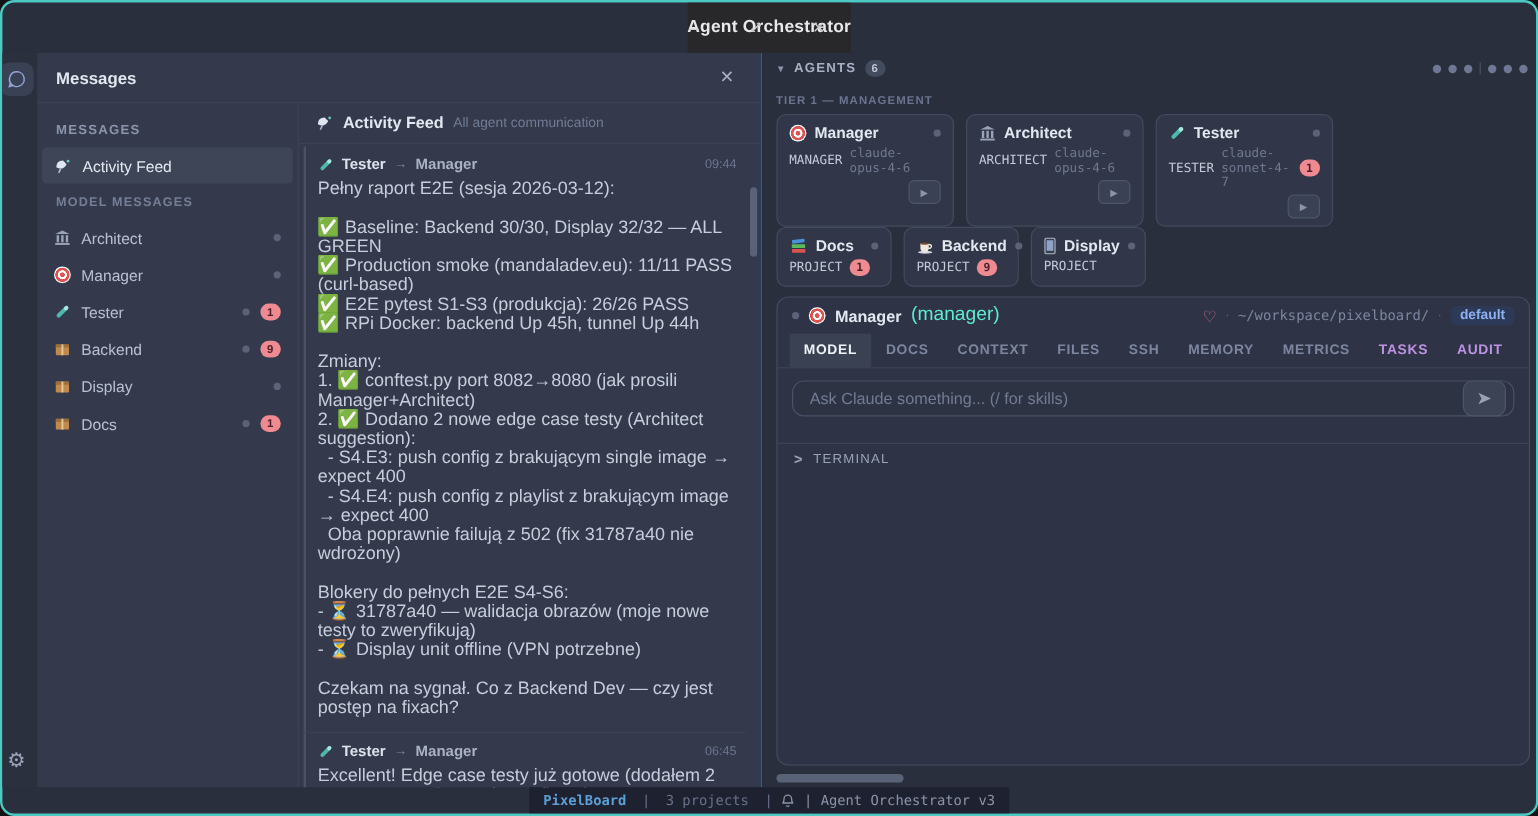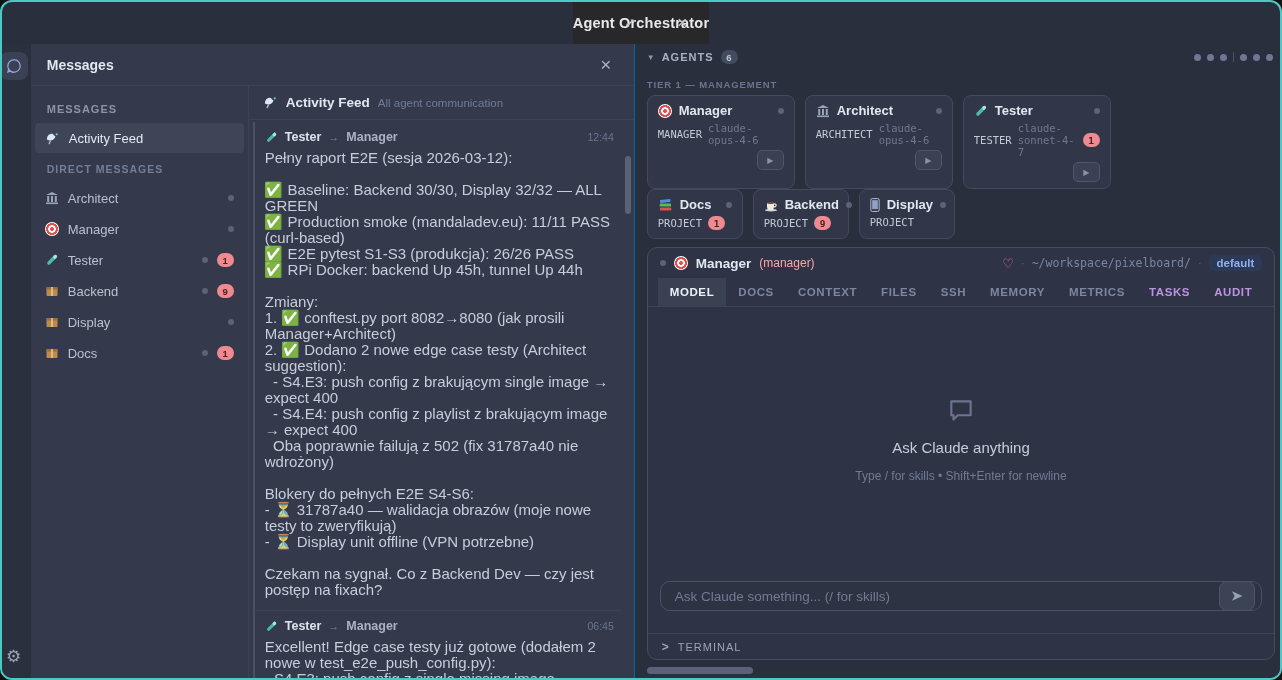--- a/index.html
+++ b/index.html
@@ -79,21 +79,21 @@
   .card-role { font-size:10.5px; color:#c3cad8; }
   .card-model { font-size:10.5px; color:#6f7890; }
   .card-actions { display:flex; justify-content:flex-end; margin-top:4px; }
   .play-btn { width:27px; height:20px; border:1px solid #4e566a; border-radius:5px; background:#3a4154;
     display:flex; align-items:center; justify-content:center; color:#8a93a8; font-size:8px; }
   
   .mgr { margin:8px 10px 4px 12px; flex:1; min-height:0; background:#2e3445; border:1px solid #454c61; border-radius:10px;
     display:flex; flex-direction:column; overflow:hidden; }
   .mgr-header { height:30px; flex:0 0 30px; display:flex; align-items:center; gap:8px; padding:0 12px; }
   .mgr-name { font-size:13.5px; font-weight:bold; color:#e2e7f0; }
-  .mgr-role { font-size:12px; color:#fca5a5; }
+  .mgr-role { font-size:16px; color:#5eead4; }
   .mgr-right { margin-left:auto; display:flex; align-items:center; gap:7px; }
   .heart { color:#d4708e; font-size:13px; }
   .mgr-sep { color:#5c6378; font-size:11px; }
   .mgr-path { font-family:"DejaVu Sans Mono", monospace; font-size:11.5px; color:#7c86a0; }
   .session-badge { background:#2c3a58; color:#8fb0f0; font-size:11.5px; font-weight:bold; padding:2px 8px; border-radius:5px; }
   .tabs { height:29px; flex:0 0 29px; display:flex; align-items:stretch; padding:0 10px; border-bottom:1px solid #3d4355; }
   .tab { padding:0 12px; display:flex; align-items:center; font-size:11.5px; font-weight:bold; letter-spacing:.6px; color:#7c86a0; }
   .tab.active { color:#eef1f7; background:#3a4152; }
   .tab.purple { color:#bd92e3; }
   .mgr-content { flex:1; display:flex; flex-direction:column; align-items:center; justify-content:center; gap:13px; min-height:0; }
@@ -172,21 +172,21 @@
           <div class="side-item active">
             <span class="ico">
               <svg width="15" height="15" viewBox="0 0 16 16">
                   <path d="M2 9 Q2 3 8 3 L11.2 6.2 Q8.2 12.2 2 9 Z" fill="#dfe6f2"></path>
                   <line x1="6" y1="10" x2="4.2" y2="14" stroke="#aab6cc" stroke-width="1.5"></line>
                   <circle cx="12.5" cy="3.5" r="1.2" fill="#6fc7c0"></circle>
                 </svg>
             </span>
             <span>Activity Feed</span>
           </div>
-          <div class="side-label dim">DIRECT MESSAGES</div>
+          <div class="side-label dim">MODEL MESSAGES</div>
 
           <div class="side-item">
             <span class="ico">
               <svg width="14" height="14" viewBox="0 0 14 14" fill="#9aa3b8">
                   <path d="M1 4 L7 1 L13 4 Z"></path>
                   <rect x="2.2" y="5" width="2" height="6"></rect>
                   <rect x="6" y="5" width="2" height="6"></rect>
                   <rect x="9.8" y="5" width="2" height="6"></rect>
                   <rect x="1" y="11.5" width="12" height="1.6"></rect>
                 </svg>
@@ -273,21 +273,21 @@
               <div class="msg-head">
                 <span class="ico">
                   <svg width="13" height="13" viewBox="0 0 14 14">
                       <rect x="5.2" y="0.5" width="3.4" height="12.5" rx="1.7" transform="rotate(45 7 7)" fill="#4db8ae"></rect>
                       <rect x="5.2" y="0.5" width="3.4" height="4" rx="1.7" transform="rotate(45 7 7)" fill="#a8e6df"></rect>
                     </svg>
                 </span>
                 <span class="msg-from">Tester</span>
                 <span class="msg-arrow">→</span>
                 <span class="msg-to">Manager</span>
-                <span class="msg-time">12:44</span>
+                <span class="msg-time">09:44</span>
               </div>
               <div class="msg-text">Pełny raport E2E (sesja 2026-03-12):
 
 ✅ Baseline: Backend 30/30, Display 32/32 — ALL GREEN
 ✅ Production smoke (mandaladev.eu): 11/11 PASS (curl-based)
 ✅ E2E pytest S1-S3 (produkcja): 26/26 PASS
 ✅ RPi Docker: backend Up 45h, tunnel Up 44h
 
 Zmiany:
 1. ✅ conftest.py port 8082→8080 (jak prosili Manager+Architect)
@@ -483,29 +483,20 @@
           <span class="tab active">MODEL</span>
           <span class="tab">DOCS</span>
           <span class="tab">CONTEXT</span>
           <span class="tab">FILES</span>
           <span class="tab">SSH</span>
           <span class="tab">MEMORY</span>
           <span class="tab">METRICS</span>
           <span class="tab purple">TASKS</span>
           <span class="tab purple">AUDIT</span>
         </div>
-        <div class="mgr-content">
-          <span class="ico">
-            <svg width="30" height="30" viewBox="0 0 28 28" fill="none" stroke="#6b7490" stroke-width="2" stroke-linejoin="round">
-              <path d="M5 5 h18 v13 h-12 l-4 4 v-4 h-2 Z"></path>
-            </svg>
-          </span>
-          <span class="empty-title">Ask Claude anything</span>
-          <span class="empty-hint">Type / for skills • Shift+Enter for newline</span>
-        </div>
         <div class="input-row">
           <div class="ask-box">
             <input class="ask-input" type="text" placeholder="Ask Claude something... (/ for skills)" style="">
             <span class="send-btn">
               <span class="ico">
                 <svg width="14" height="14" viewBox="0 0 14 14" fill="#98a1b5">
                     <path d="M2 2.2 L12.5 7 L2 11.8 L4.6 7 Z"></path>
                   </svg>
               </span>
             </span>
@@ -515,13 +506,31 @@
           <span class="term-chevron">&gt;</span>
           <span class="term-label">TERMINAL</span>
         </div>
       </div>
       <div class="h-scroll">
         <div class="h-thumb"></div>
       </div>
     </div>
   </div>
 
+  <div class="statusbar">
+    <span class="sb-left">
+      <span class="sb-app">PixelBoard</span>
+      <span>|</span>
+      <span>3 projects</span>
+      <span>|</span>
+    </span>
+    <span class="sb-right">
+      <span class="ico">
+        <svg width="13" height="13" viewBox="0 0 14 14" fill="none" stroke="#8a93a8" stroke-width="1.2" stroke-linejoin="round">
+          <path d="M7 1.8 a3.4 3.4 0 0 1 3.4 3.4 c0 2.6 1.1 3.6 1.1 3.6 H2.5 c0 0 1.1-1 1.1-3.6 A3.4 3.4 0 0 1 7 1.8 Z"></path>
+          <path d="M5.7 11 a1.4 1.4 0 0 0 2.6 0"></path>
+        </svg>
+      </span>
+      <span>|</span>
+      <span>Agent Orchestrator v3</span>
+    </span>
+  </div>
 </div>
 
 </body></html>

